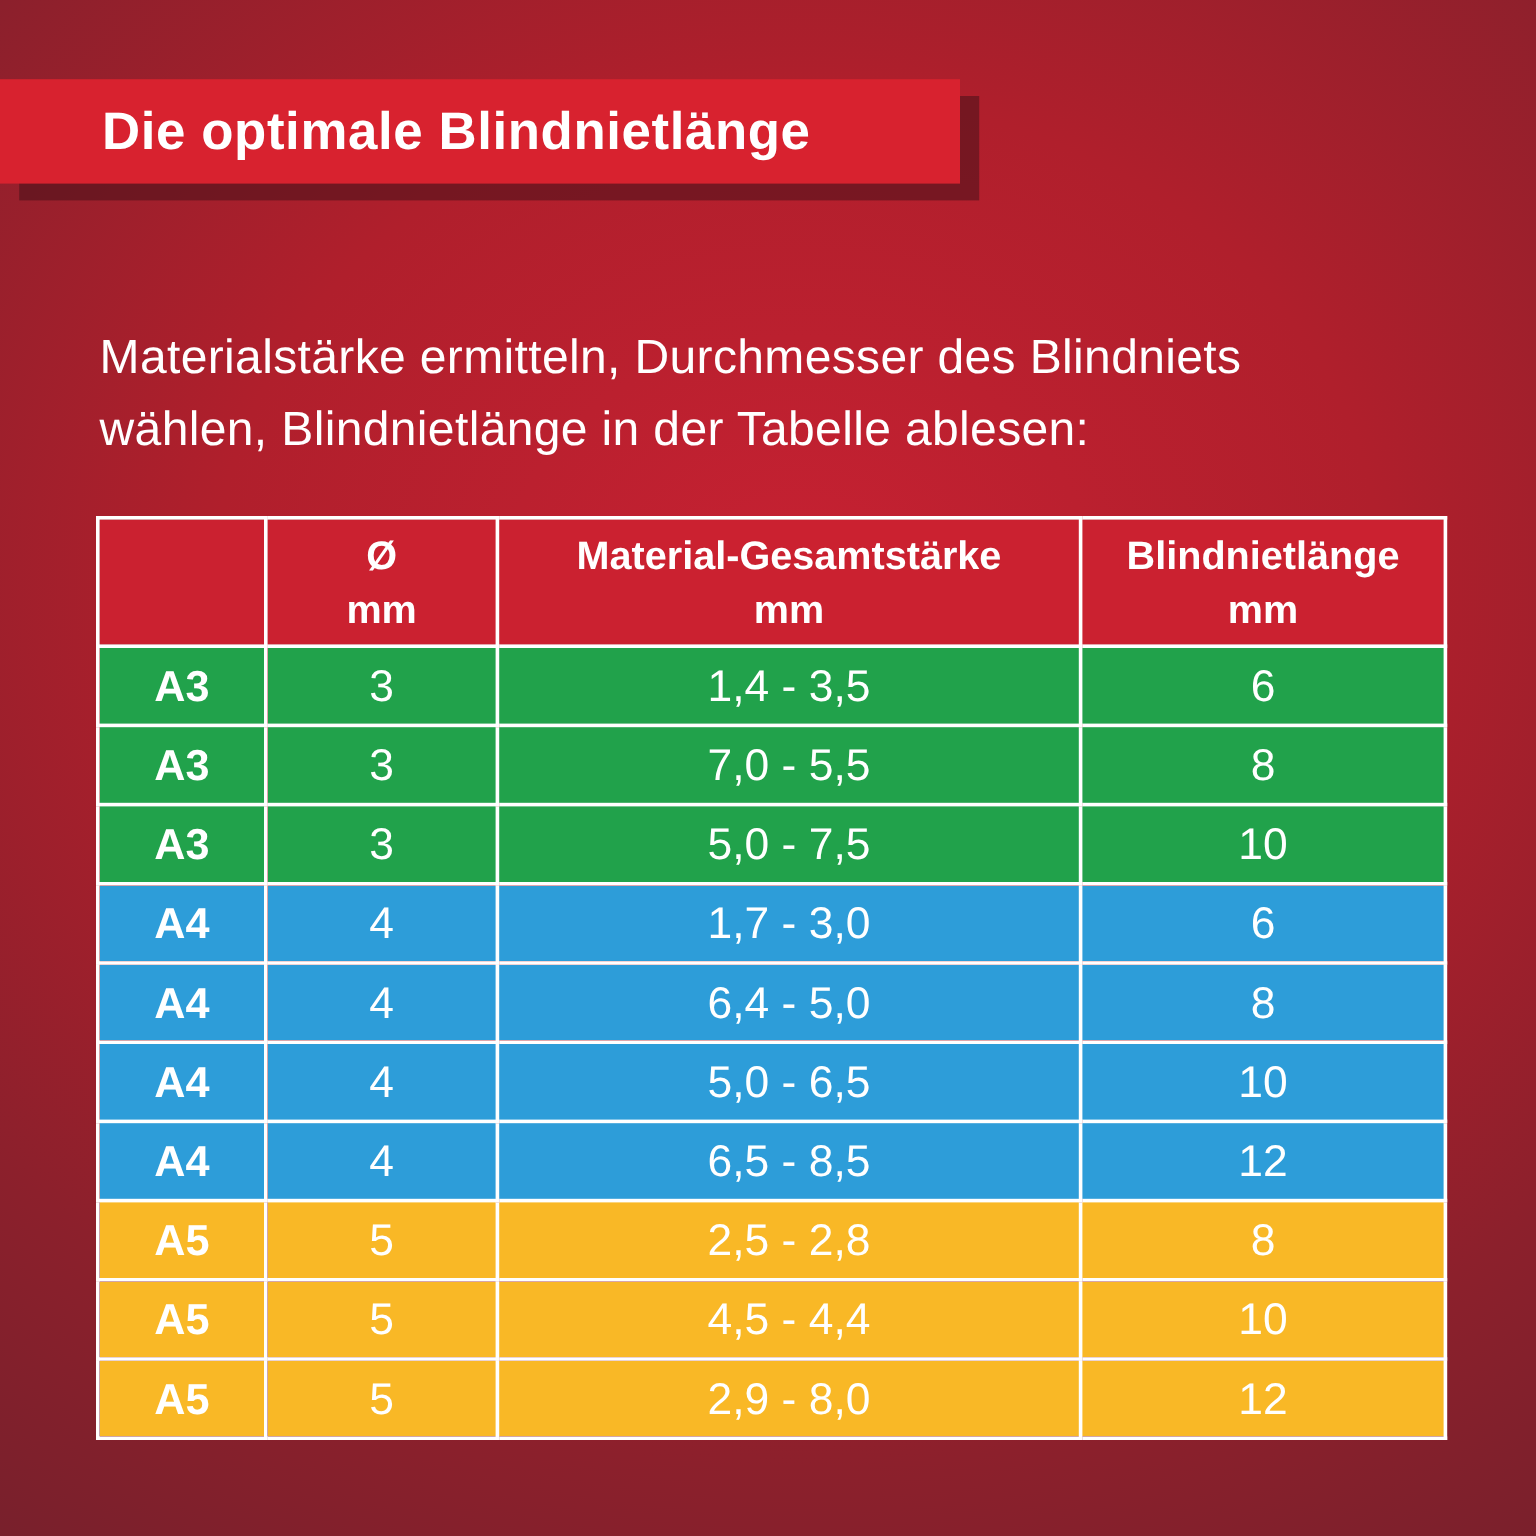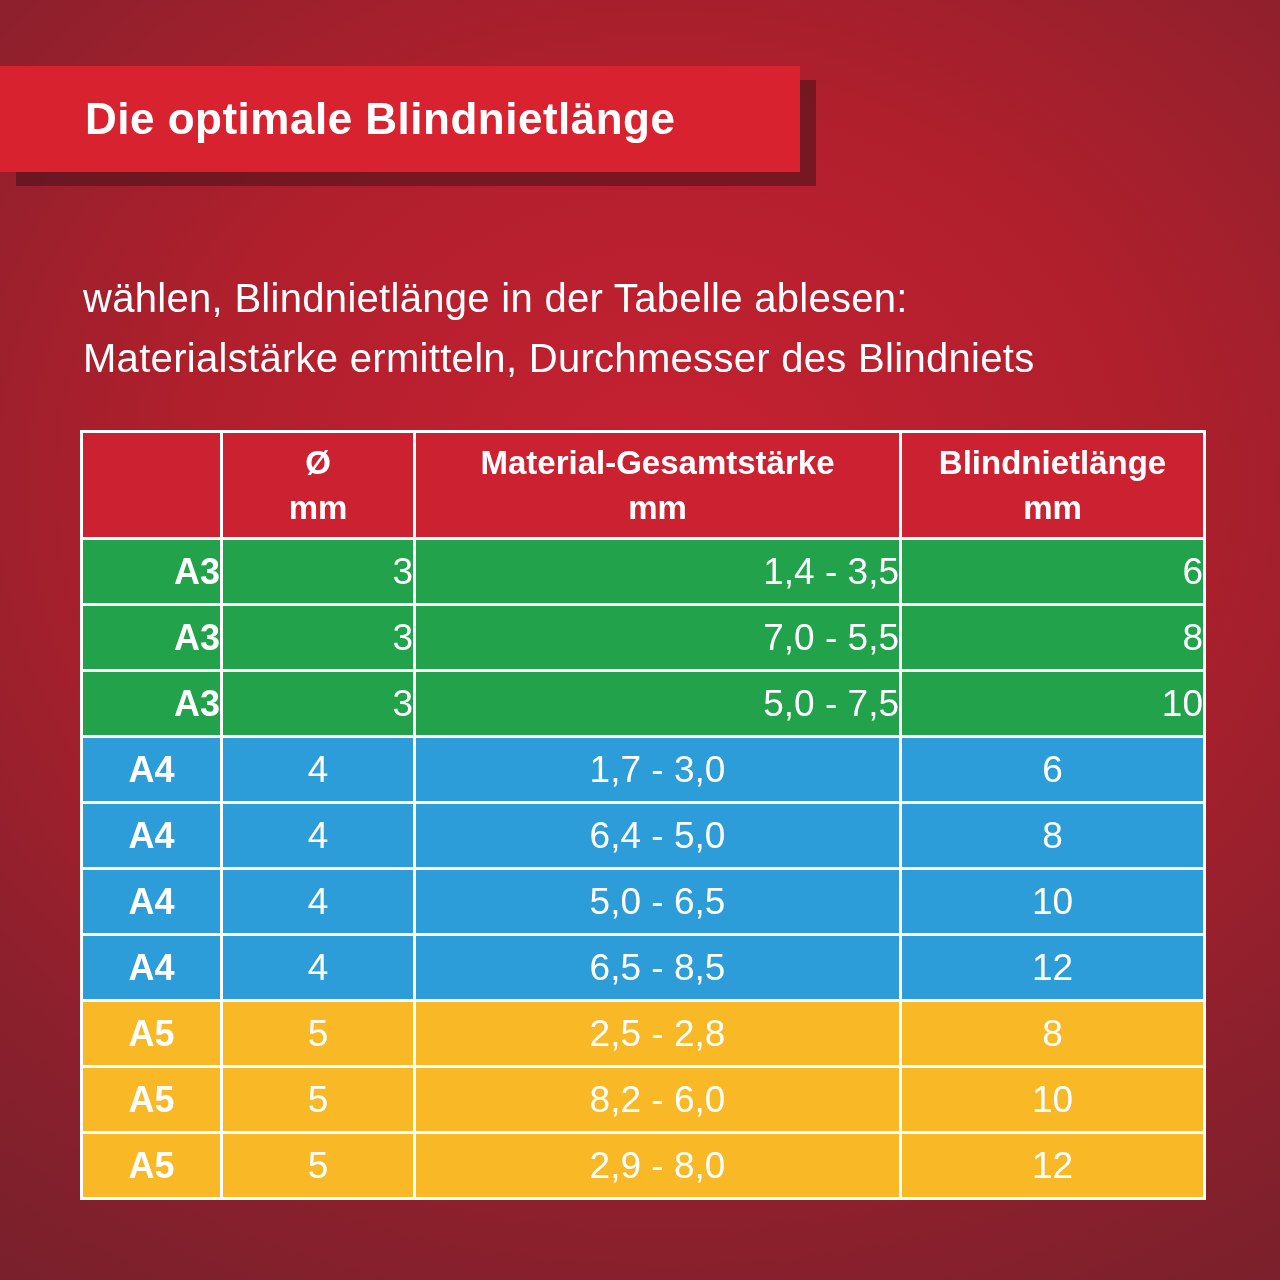--- a/index.html
+++ b/index.html
@@ -13,21 +13,21 @@
     overflow: hidden;
     font-family: "Liberation Sans", "DejaVu Sans", sans-serif;
     background: radial-gradient(ellipse 95% 80% at 52% 38%,
       var(--bg-center) 0%, #b01f2c 40%, #8c202c 72%, var(--bg-edge) 100%);
   }
   .banner {
     position: absolute;
     left: 0;
     top: 66px;
     width: 800px;
-    height: 106px;
+    height: 87px;
     background: var(--banner-red);
     box-shadow: 16px 14px 0 rgba(70, 16, 26, 0.55);
     display: flex;
     align-items: center;
   }
   .banner h1 {
     margin: 0 0 0 85px;
     font-size: 44px;
     font-weight: bold;
     color: var(--white);
@@ -69,34 +69,34 @@
   .rivet-table tbody td {
     height: 63px;
     font-size: 37px;
     font-weight: 300;
     vertical-align: middle;
   }
   .rivet-table tbody td.series {
     font-weight: bold;
     font-size: 36px;
   }
-  tr.green td  { background: var(--green); text-align: right; }
+  tr.green td  { background: var(--green); }
   tr.blue td   { background: var(--blue); }
   tr.yellow td { background: var(--yellow); }
 </style>
 </head>
 <body>
 
 <div class="banner">
   <h1>Die optimale Blindnietlänge</h1>
 </div>
 
 <div class="intro">
+  <div>Materialstärke ermitteln, Durchmesser des Blindniets</div>
   <div>wählen, Blindnietlänge in der Tabelle ablesen:</div>
-  <div>Materialstärke ermitteln, Durchmesser des Blindniets</div>
 </div>
 
 <table class="rivet-table">
   <colgroup>
     <col style="width:140px">
     <col style="width:193px">
     <col style="width:486px">
     <col style="width:304px">
   </colgroup>
   <thead>
@@ -161,21 +161,21 @@
     </tr>
     <tr class="yellow">
       <td class="series">A5</td>
       <td>5</td>
       <td>2,5 - 2,8</td>
       <td>8</td>
     </tr>
     <tr class="yellow">
       <td class="series">A5</td>
       <td>5</td>
-      <td>8,2 - 6,0</td>
+      <td>4,5 - 4,4</td>
       <td>10</td>
     </tr>
     <tr class="yellow">
       <td class="series">A5</td>
       <td>5</td>
       <td>2,9 - 8,0</td>
       <td>12</td>
     </tr>
   </tbody>
 </table>

